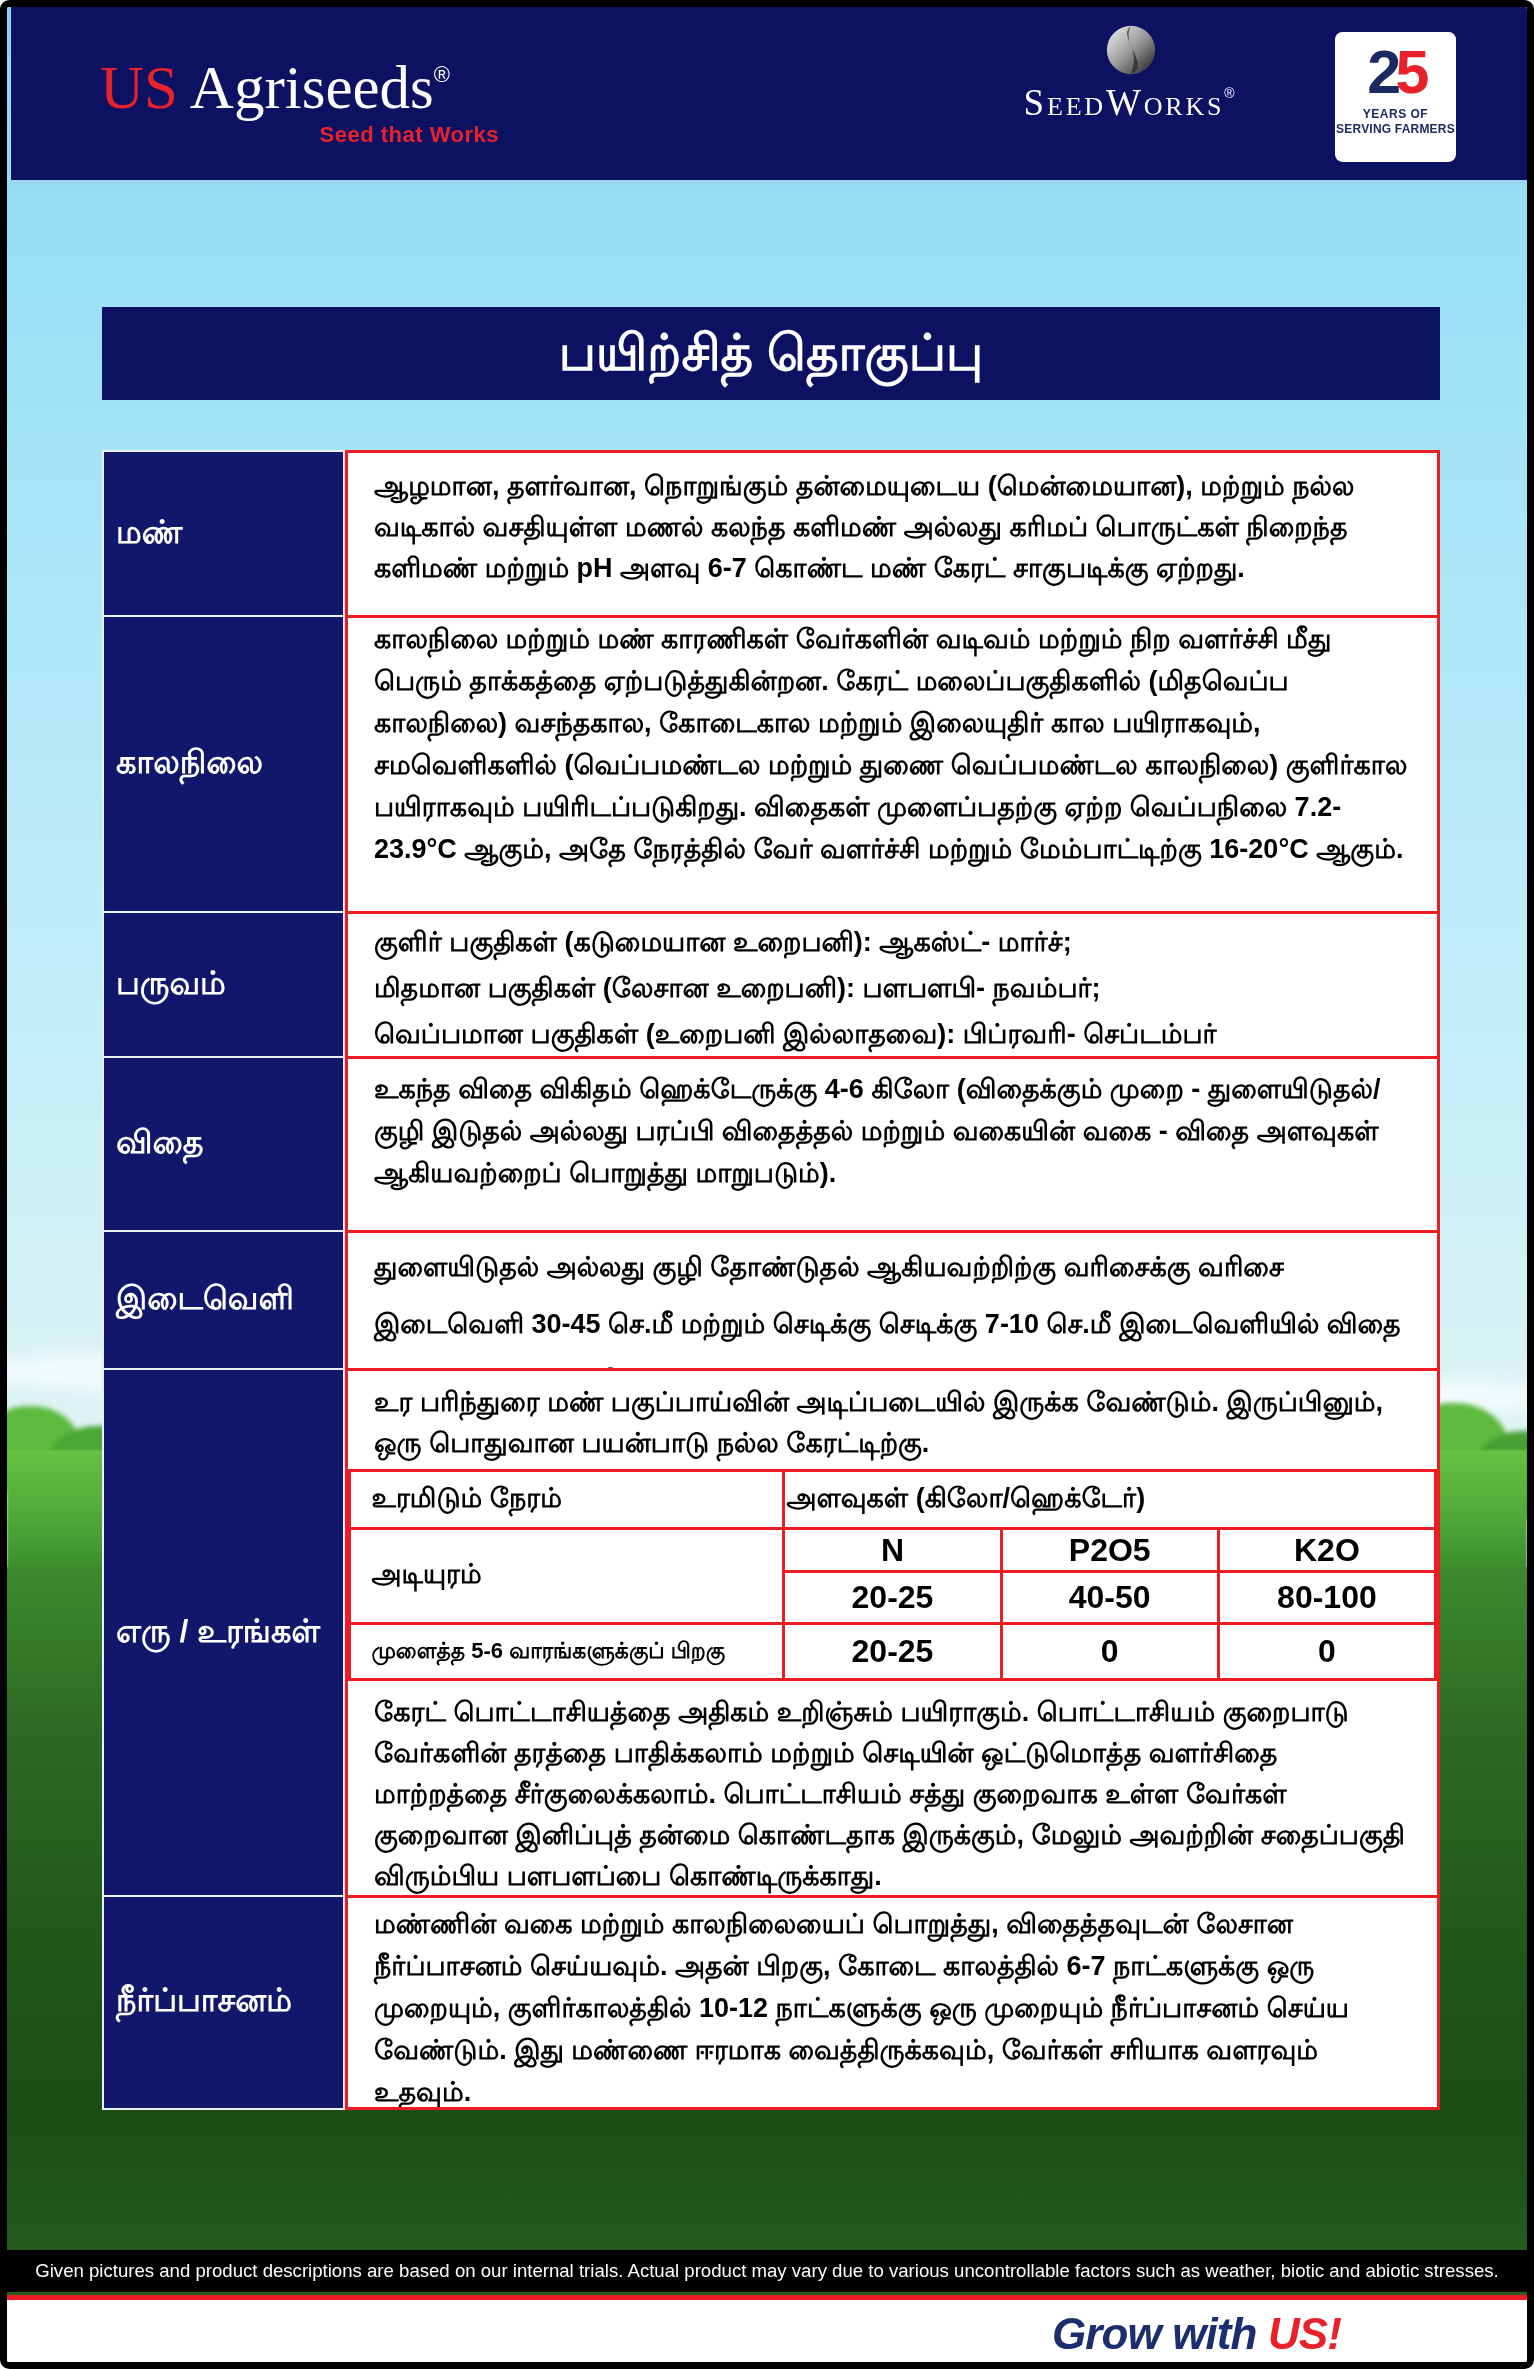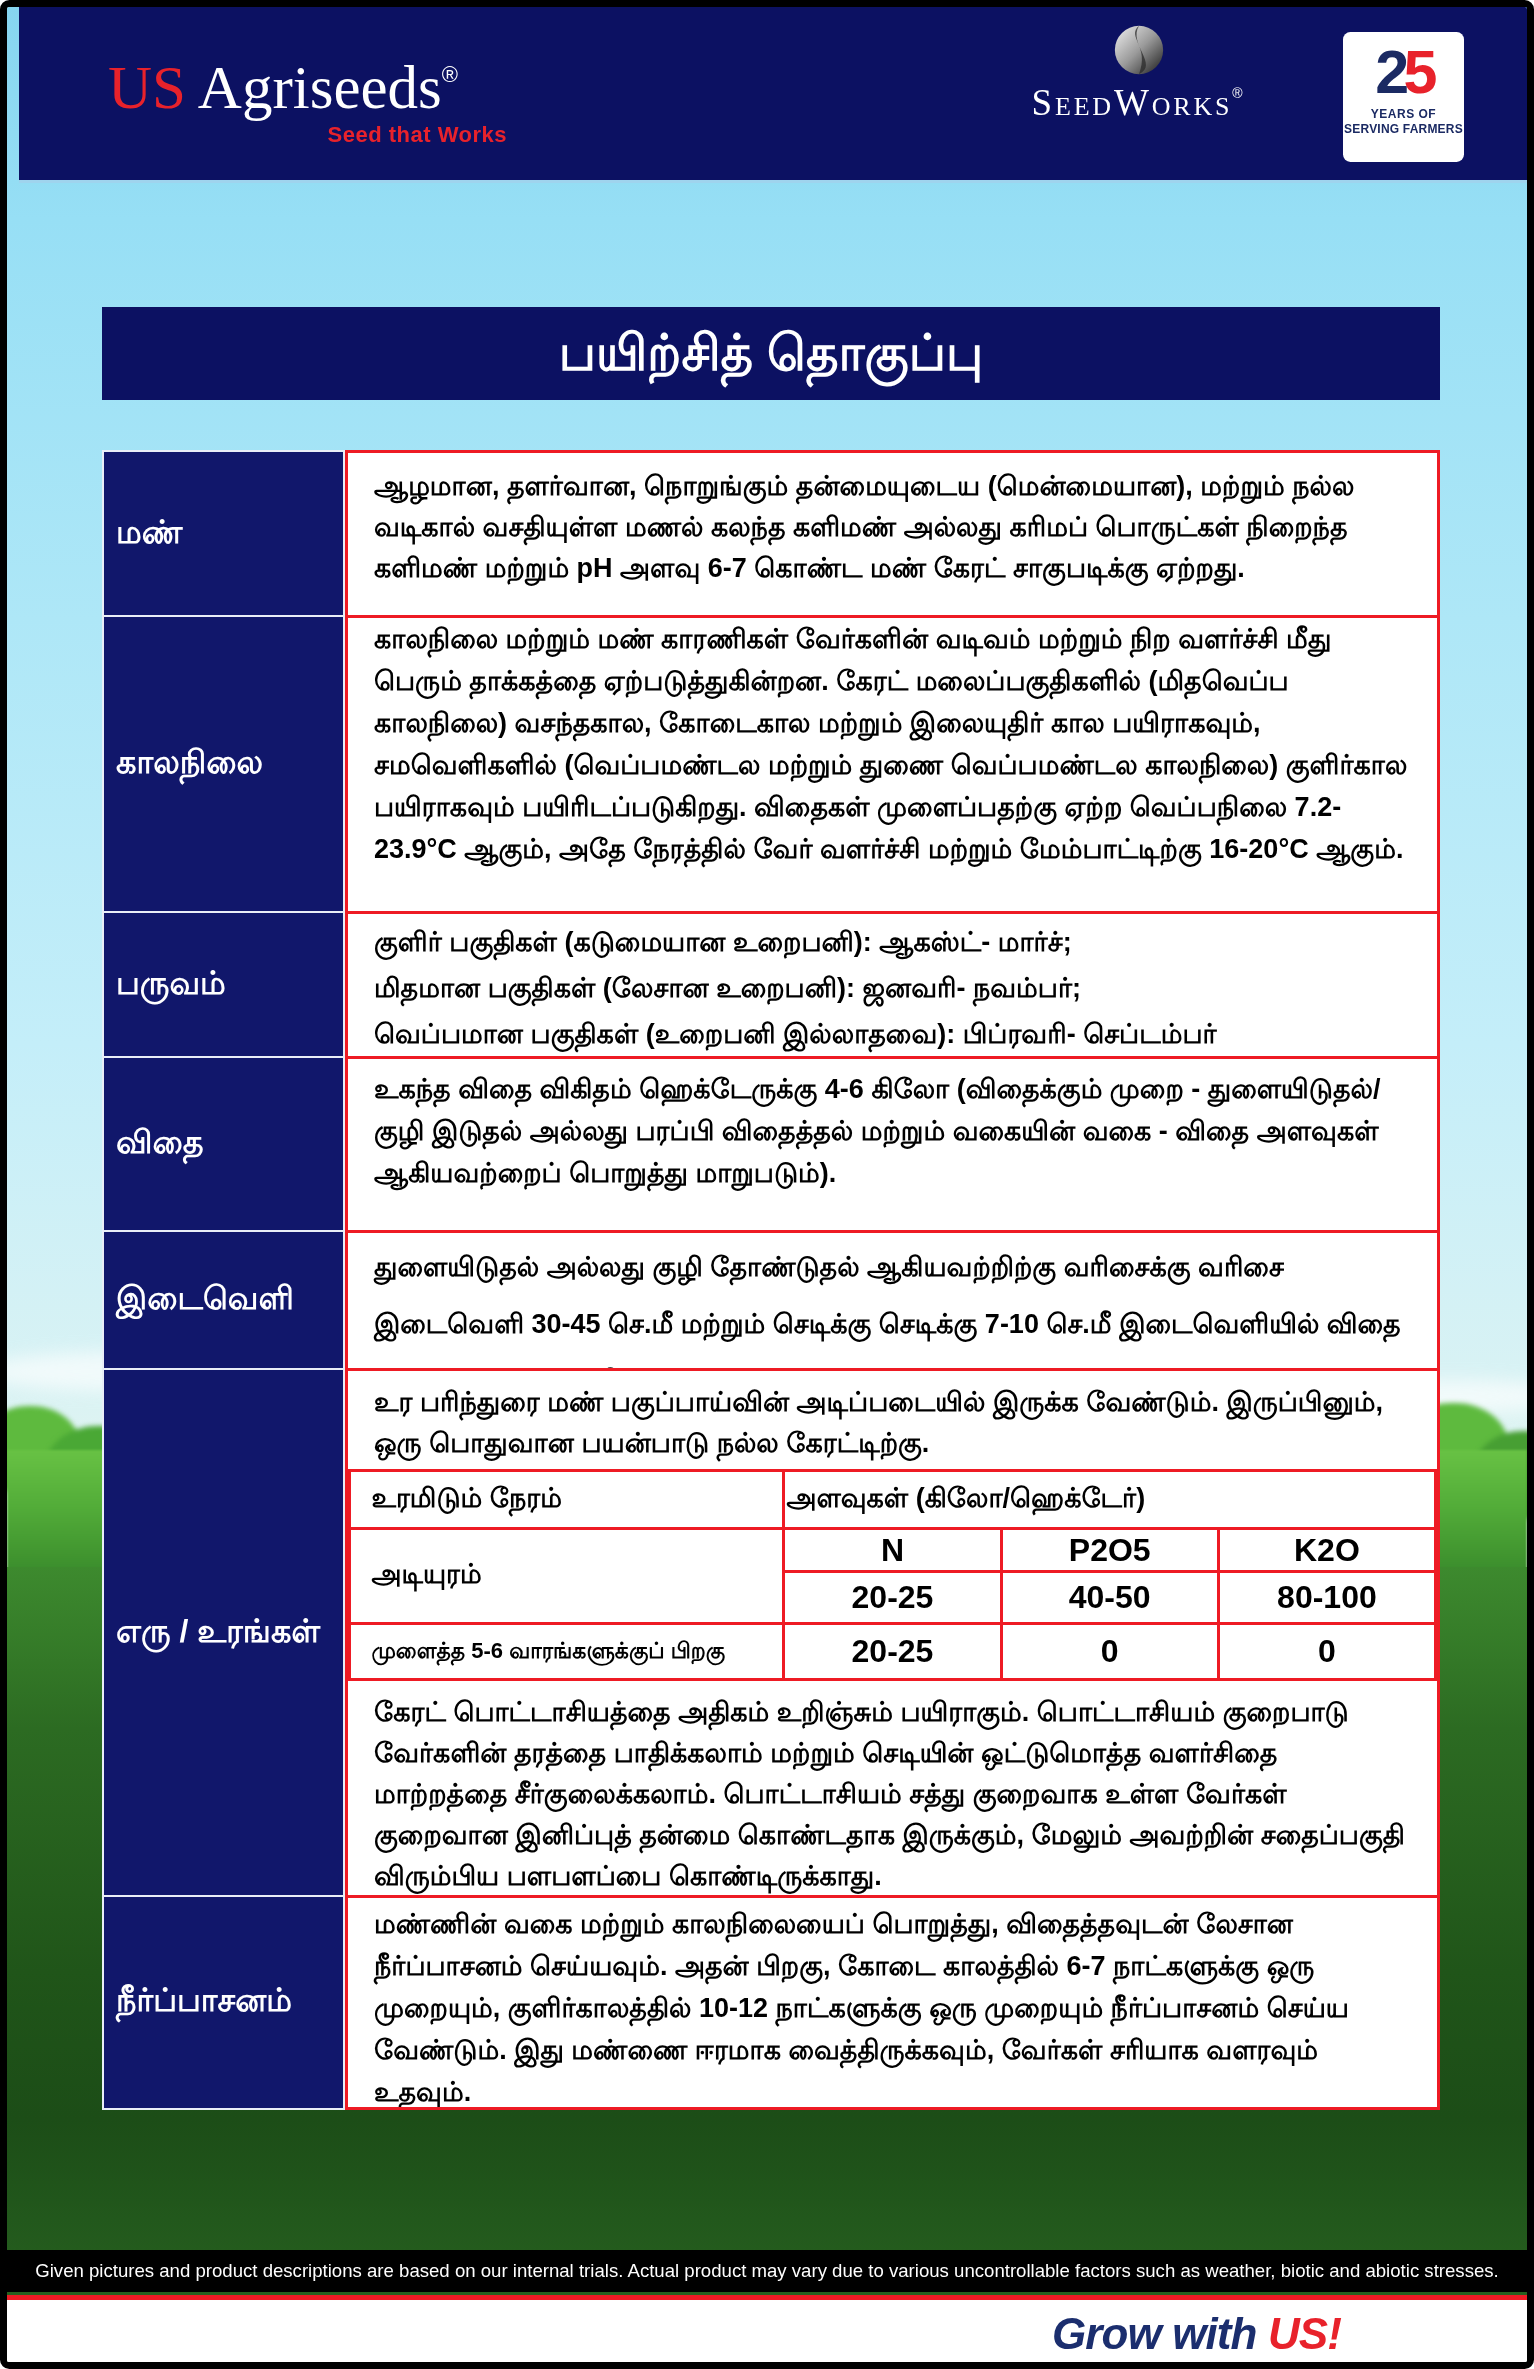--- a/index.html
+++ b/index.html
@@ -24,21 +24,21 @@
     position:absolute;left:0;right:0;top:1443px;height:124px;
     background:linear-gradient(180deg,#68c244 0%,#53ad39 45%,#3a8c2c 100%);
     filter:blur(0.9px);
   }
   .grass{
     position:absolute;left:0;right:0;top:1560px;height:735px;
     background:linear-gradient(180deg,#3d8a2e 0%,#2c6b22 22%,#205519 55%,#1c4d17 75%,#276120 100%);
   }
   
   .header-bar{
-    position:absolute;left:12px;right:0;top:0;height:173px;
+    position:absolute;left:4px;right:0;top:0;height:173px;
     background:#0c1162;border-bottom:3.7px solid #9fd4ee;
   }
   .brand{position:absolute;left:89px;top:35px;width:399px;}
   .brand-line{font-family:"Liberation Serif", serif;font-size:61px;line-height:65px;white-space:nowrap;}
   .brand-us{color:#e8222b;}
   .brand-name{color:#ffffff;}
   .brand-reg{color:#ffffff;font-size:22px;vertical-align:26px;font-family:"Liberation Sans",sans-serif;}
   .brand-tagline{color:#e8222b;font-size:22px;font-weight:bold;text-align:right;margin-top:1.9px;letter-spacing:0.5px;}
   .seedworks{position:absolute;left:985px;top:16.7px;width:269px;text-align:center;color:#fff;}
   .sw-sphere{width:52px;height:52px;margin:0 auto;display:block;}
@@ -172,21 +172,21 @@
       <div class="label-cell">காலநிலை</div>
       <div class="content-cell">
           <div class="txt">காலநிலை மற்றும் மண் காரணிகள் வேர்களின் வடிவம் மற்றும் நிற வளர்ச்சி மீது பெரும் தாக்கத்தை ஏற்படுத்துகின்றன. கேரட் மலைப்பகுதிகளில் (மிதவெப்ப காலநிலை) வசந்தகால, கோடைகால மற்றும் இலையுதிர் கால பயிராகவும், சமவெளிகளில் (வெப்பமண்டல மற்றும் துணை வெப்பமண்டல காலநிலை) குளிர்கால பயிராகவும் பயிரிடப்படுகிறது. விதைகள் முளைப்பதற்கு ஏற்ற வெப்பநிலை 7.2-23.9°C ஆகும், அதே நேரத்தில் வேர் வளர்ச்சி மற்றும் மேம்பாட்டிற்கு 16-20°C ஆகும்.</div>
         </div>
     </div>
 
     <div class="row r-season">
       <div class="label-cell">பருவம்</div>
       <div class="content-cell">
           <div class="txt">குளிர் பகுதிகள் (கடுமையான உறைபனி): ஆகஸ்ட்- மார்ச்;
-மிதமான பகுதிகள் (லேசான உறைபனி): ஜனவரி- நவம்பர்;
+மிதமான பகுதிகள் (லேசான உறைபனி): பளபளபி- நவம்பர்;
 வெப்பமான பகுதிகள் (உறைபனி இல்லாதவை): பிப்ரவரி- செப்டம்பர்</div>
         </div>
     </div>
 
     <div class="row r-seed">
       <div class="label-cell">விதை</div>
       <div class="content-cell">
           <div class="txt">உகந்த விதை விகிதம் ஹெக்டேருக்கு 4-6 கிலோ (விதைக்கும் முறை - துளையிடுதல்/குழி இடுதல் அல்லது பரப்பி விதைத்தல் மற்றும் வகையின் வகை - விதை அளவுகள் ஆகியவற்றைப் பொறுத்து மாறுபடும்).</div>
         </div>
     </div>

